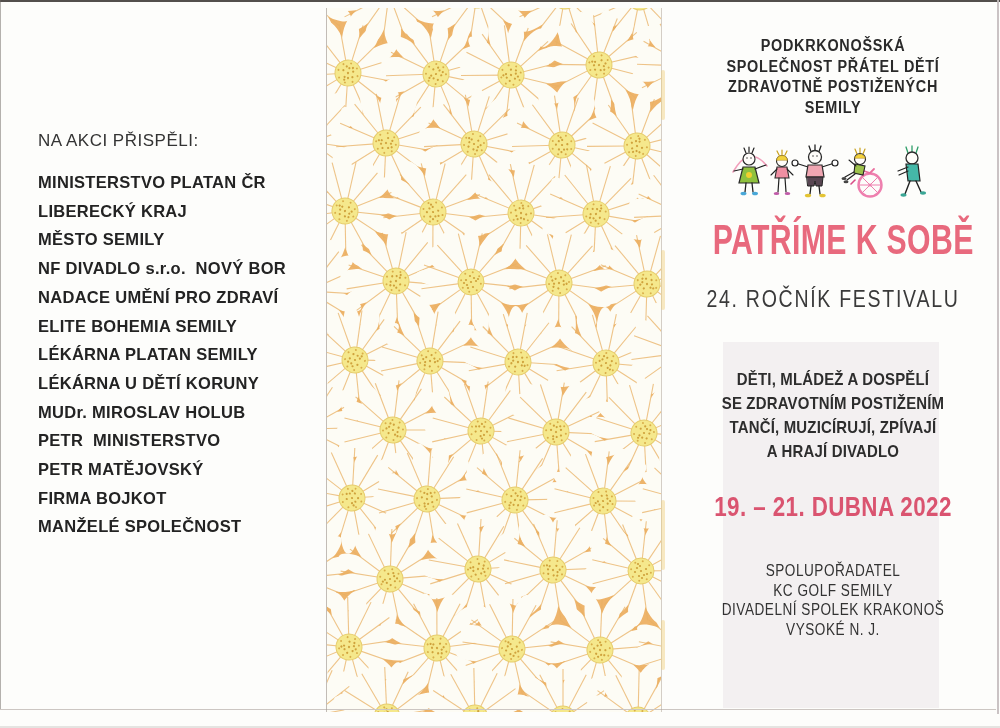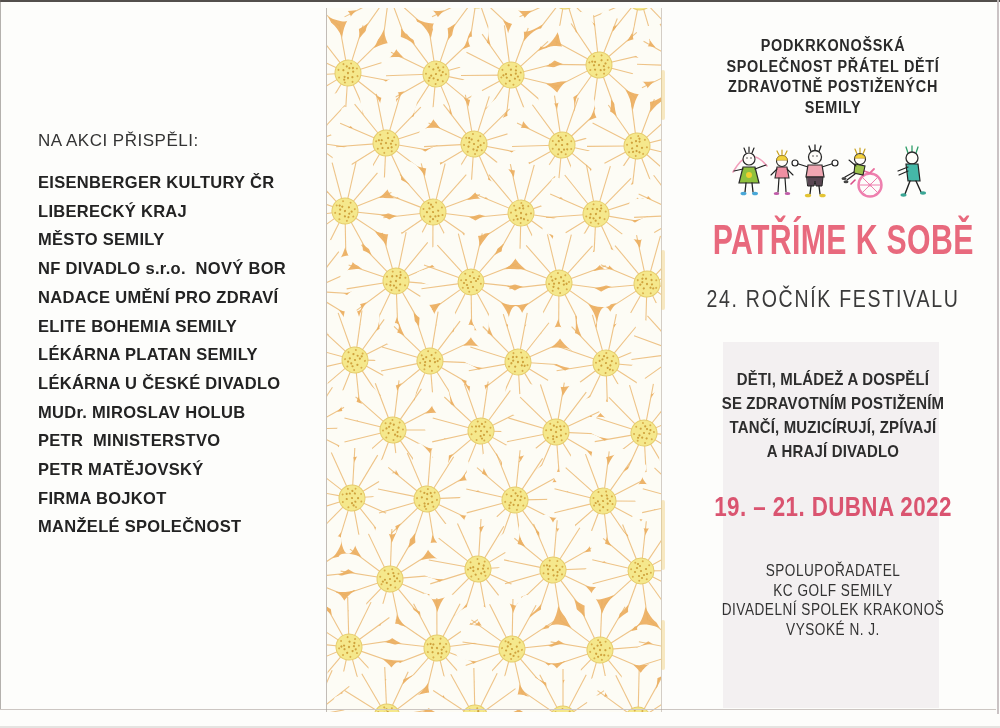--- a/index.html
+++ b/index.html
@@ -49,28 +49,28 @@
     color:var(--date-pink,#da5470);letter-spacing:.5px;transform:scaleX(.8);
   }
   .organizer-block{top:561px;font-size:16px;font-weight:400;line-height:19.5px;letter-spacing:.6px;color:#333;transform:scaleX(.85);}
 </style>
 </head>
 <body>
 
 <div class="abs left-panel">
   <div class="sponsors-heading">NA AKCI PŘISPĚLI:</div>
   <div class="sponsor-list">
-    <div class="sponsor">EISENBERGER KULTURY ČR</div>
+    <div class="sponsor">MINISTERSTVO PLATAN ČR</div>
     <div class="sponsor">LIBERECKÝ KRAJ</div>
     <div class="sponsor">MĚSTO SEMILY</div>
     <div class="sponsor">NF DIVADLO s.r.o.  NOVÝ BOR</div>
     <div class="sponsor">NADACE UMĚNÍ PRO ZDRAVÍ</div>
     <div class="sponsor">ELITE BOHEMIA SEMILY</div>
     <div class="sponsor">LÉKÁRNA PLATAN SEMILY</div>
-    <div class="sponsor">LÉKÁRNA U ČESKÉ DIVADLO</div>
+    <div class="sponsor">LÉKÁRNA U DĚTÍ KORUNY</div>
     <div class="sponsor">MUDr. MIROSLAV HOLUB</div>
     <div class="sponsor">PETR  MINISTERSTVO</div>
     <div class="sponsor">PETR MATĚJOVSKÝ</div>
     <div class="sponsor">FIRMA BOJKOT</div>
     <div class="sponsor">MANŽELÉ SPOLEČNOST</div>
   </div>
 </div>
 
 <div class="abs daisy-panel">
   <svg id="daisy-field" width="334" height="704" viewBox="0 0 334 704" xmlns="http://www.w3.org/2000/svg">

